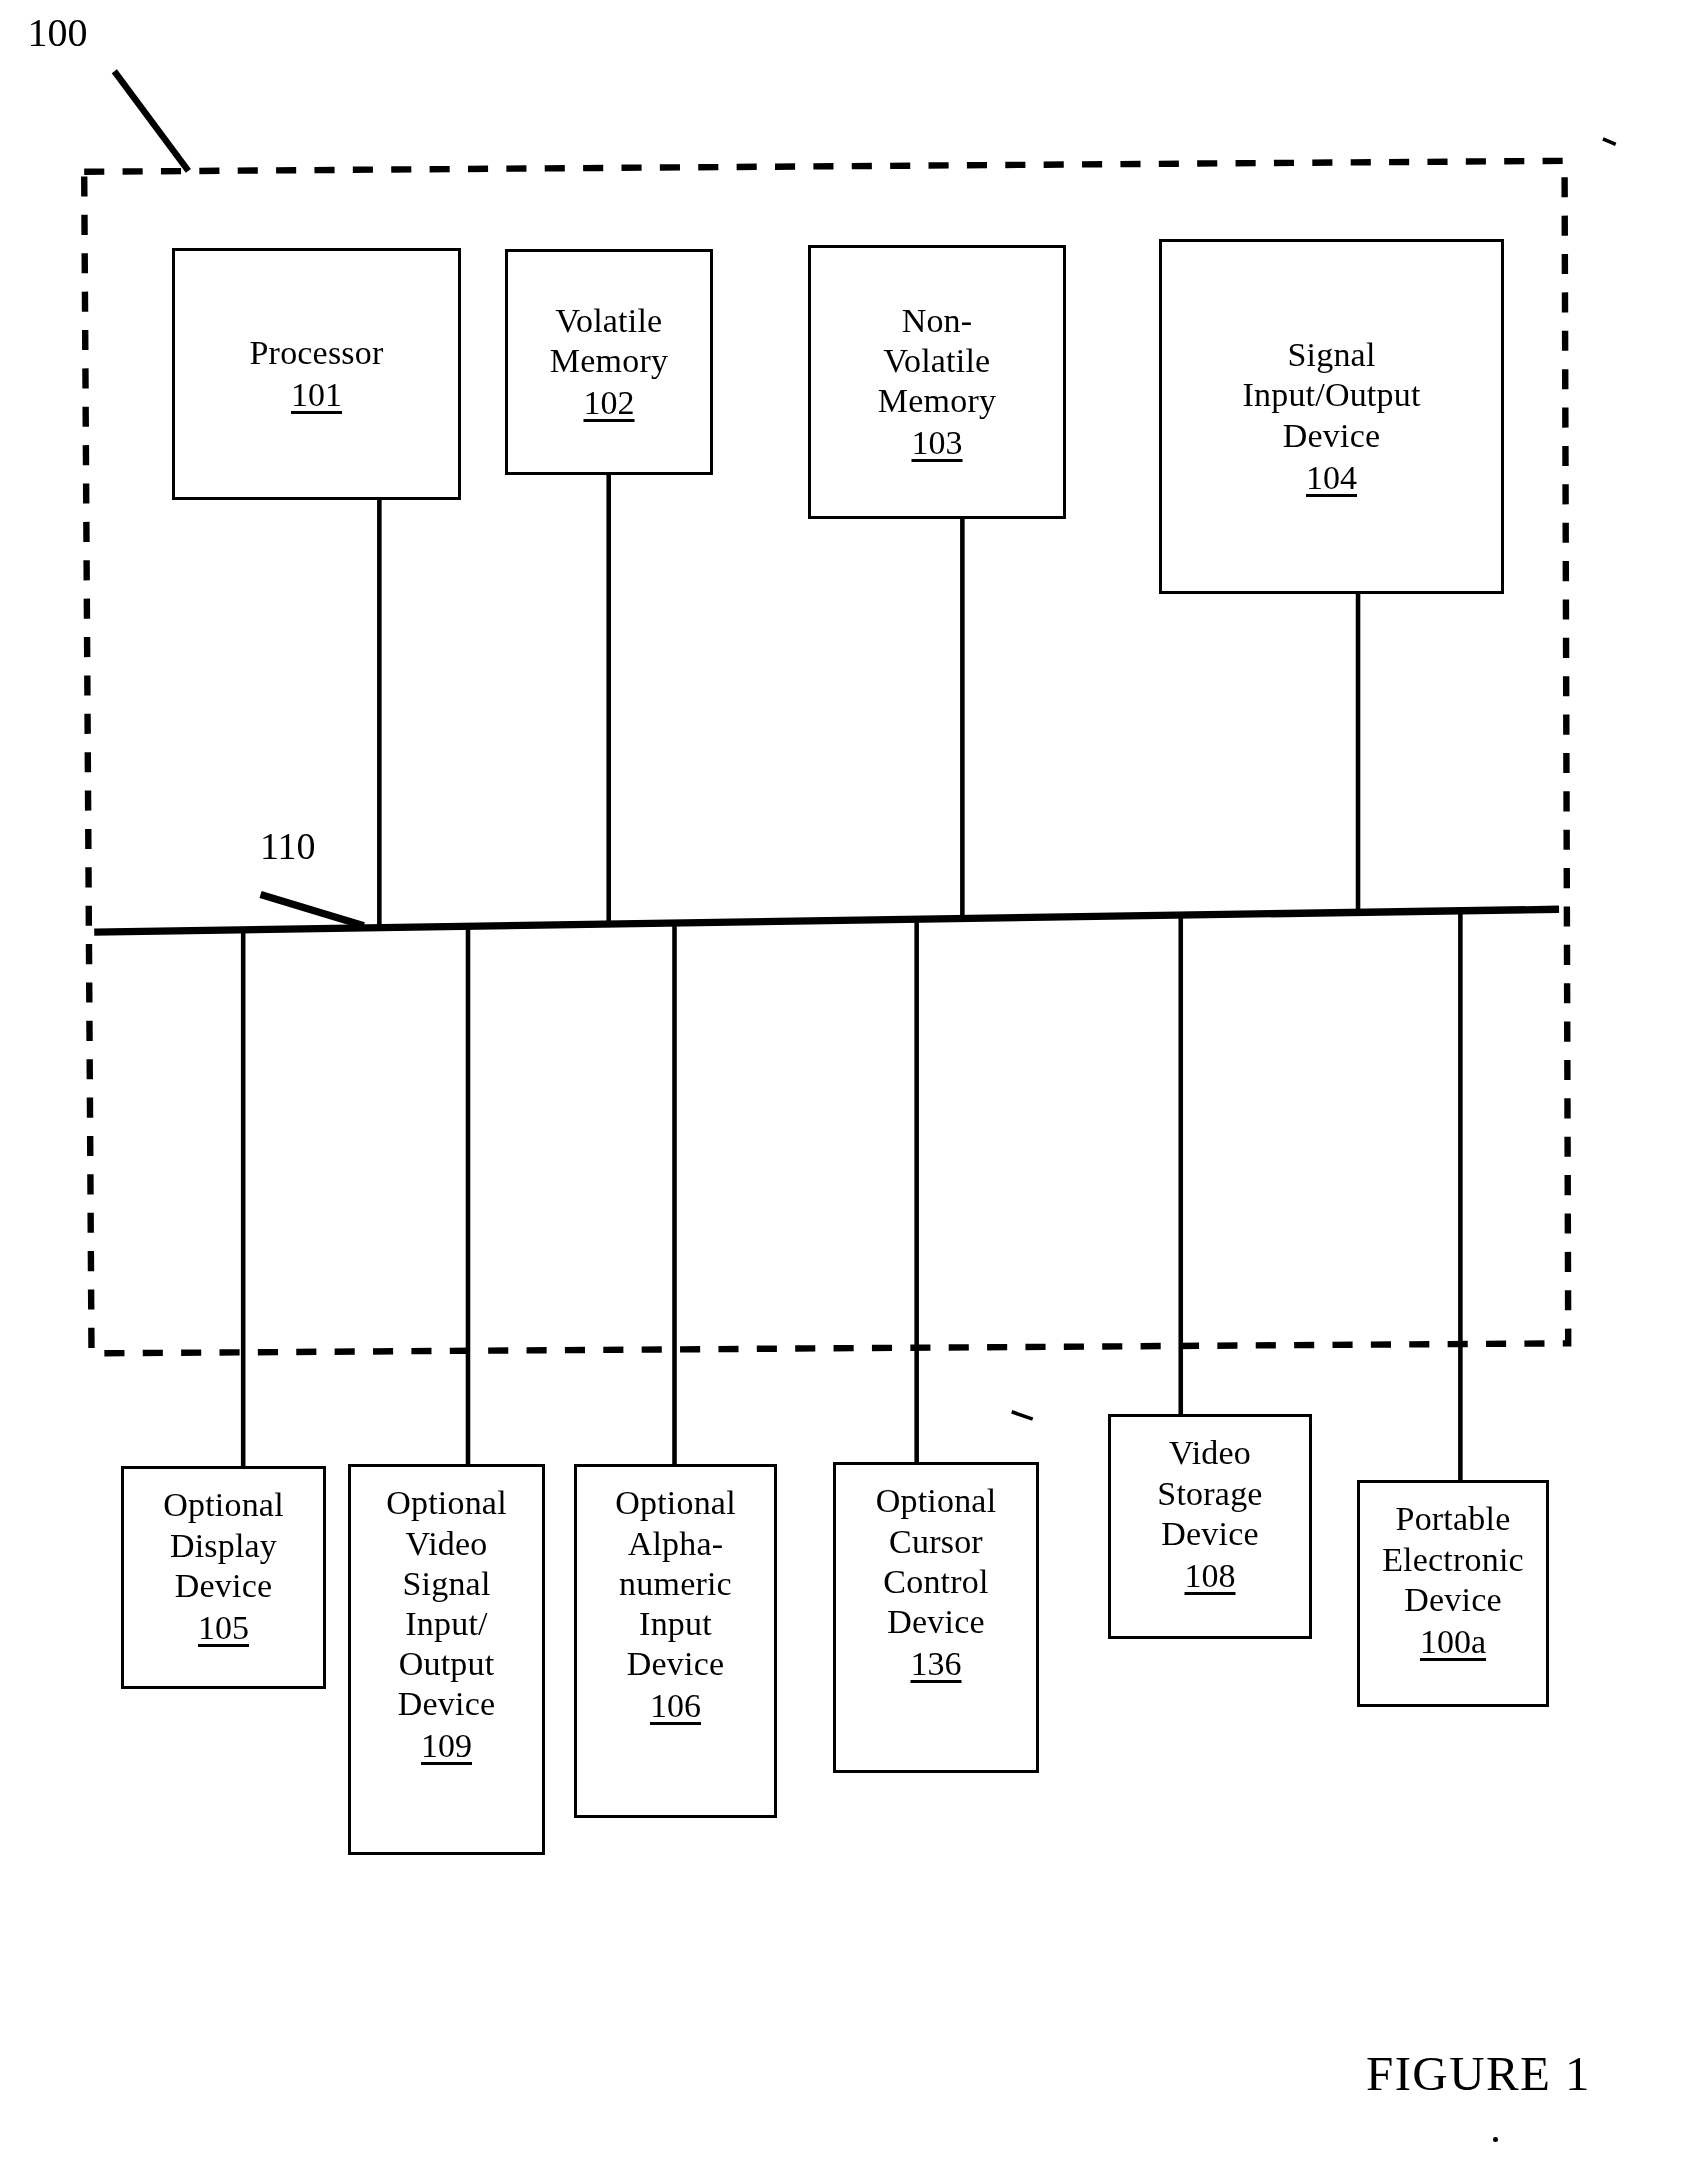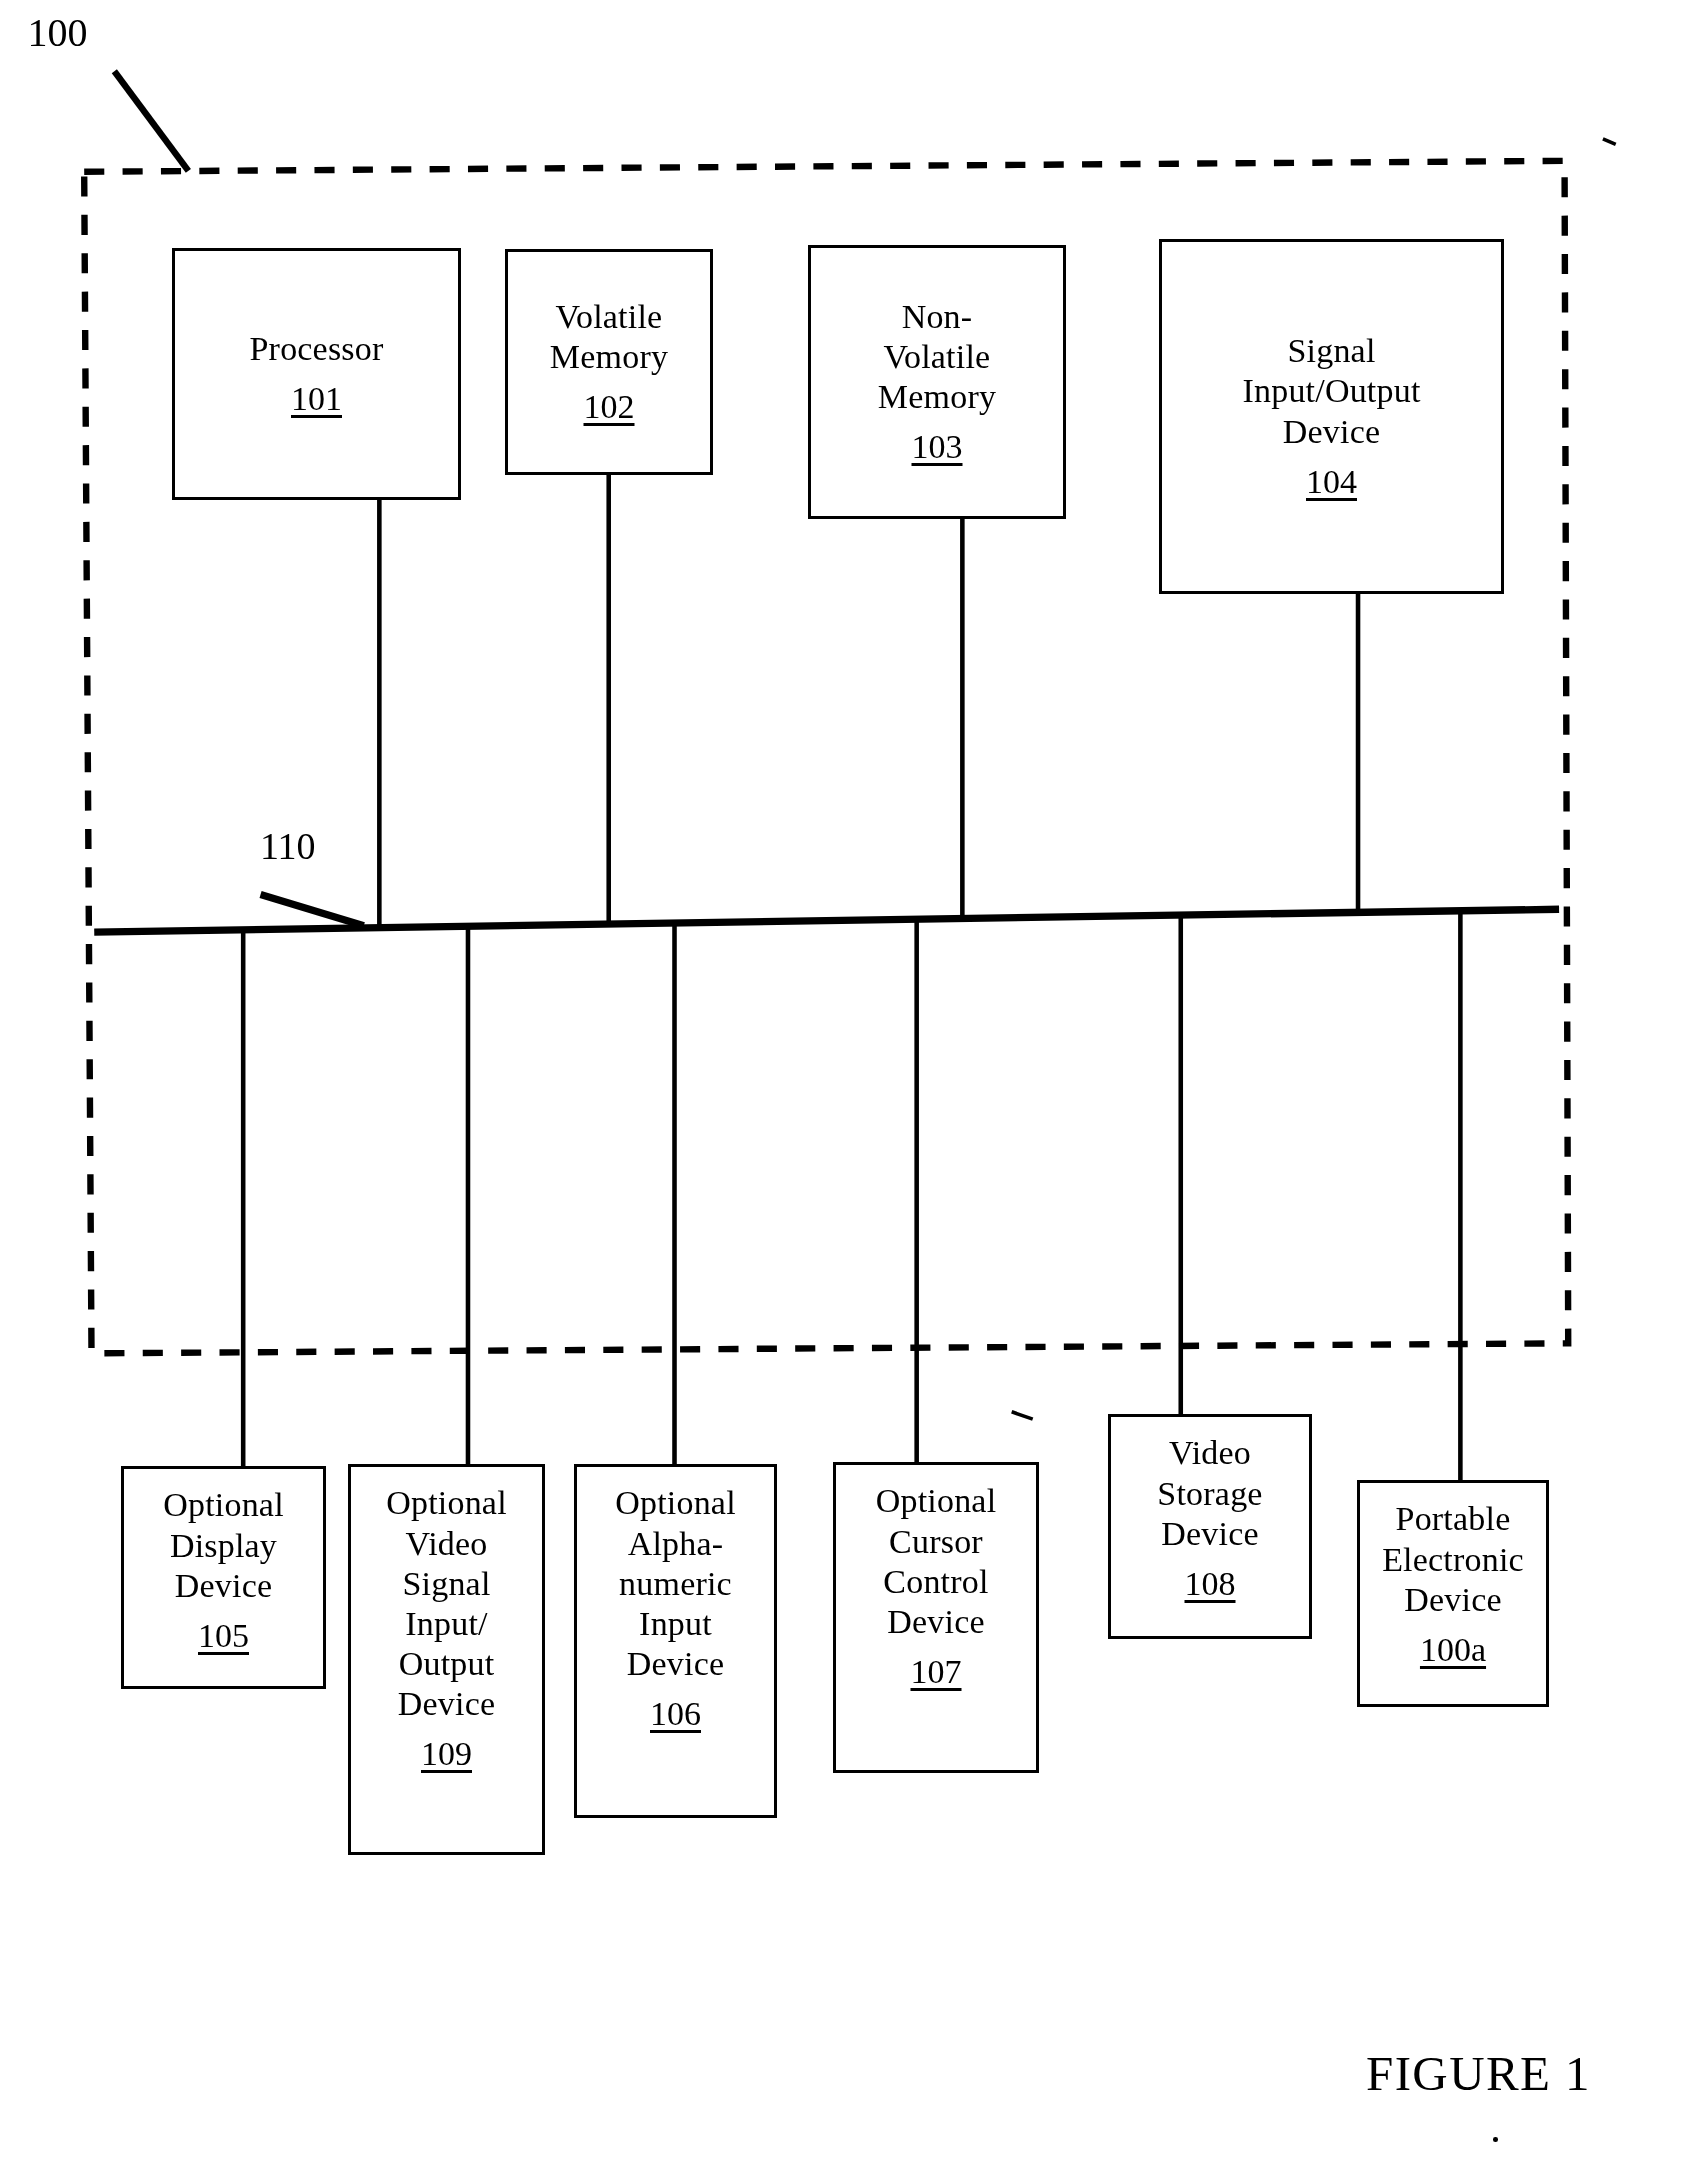--- a/index.html
+++ b/index.html
@@ -46,21 +46,21 @@
     display: block;
     white-space: pre-line;
     font-size: 34px;
     letter-spacing: 0.2px;
   }
   .node .nref {
     display: block;
     font-size: 34px;
     text-decoration: underline;
     text-underline-offset: 4.6px;
-    margin-top: 10px;
+    margin-top: 2px;
   }
   
   .node.top { justify-content: center; padding: 5.5px 7.3px; }
   
   .node.bottom { justify-content: flex-start; padding-top: 16.4px; padding-left: 5.5px; padding-right: 5.5px; }
 
   
   .callout {
     position: absolute;
     font-size: 40px;
@@ -169,21 +169,21 @@
 Input
 Device</span>
     <span class="nref">106</span>
   </div>
 
   <div class="node bottom" style="left:833px; top:1462px; width:206px; height:311px;">
     <span class="nlabel">Optional
 Cursor
 Control
 Device</span>
-    <span class="nref">107</span>
+    <span class="nref">136</span>
   </div>
 
   <div class="node bottom" style="left:1108px; top:1414px; width:204px; height:225px;">
     <span class="nlabel">Video
 Storage
 Device</span>
     <span class="nref">108</span>
   </div>
 
   <div class="node bottom" style="left:1357px; top:1480px; width:192px; height:227px;">

